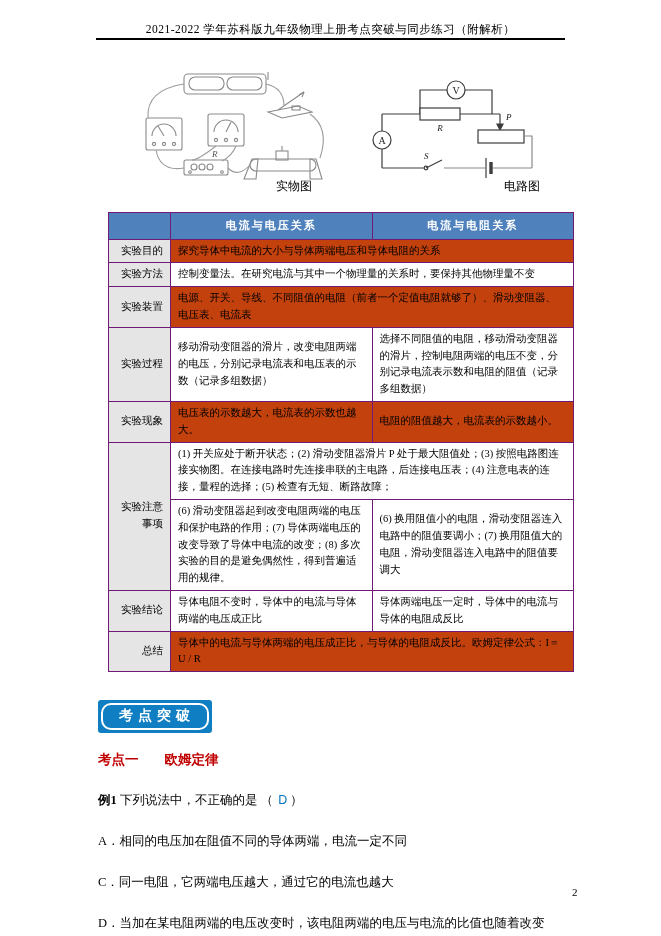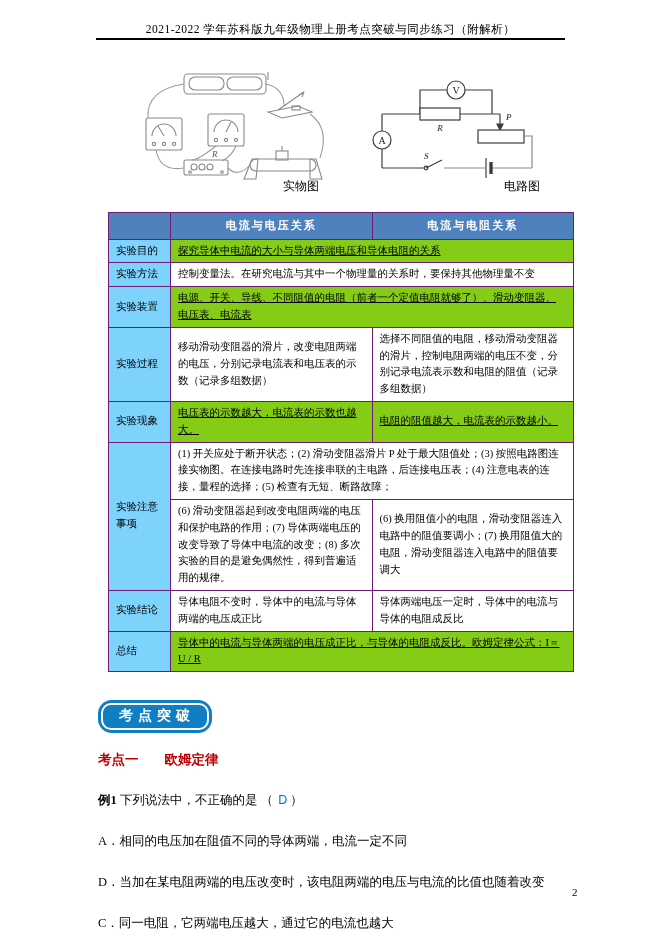--- a/index.html
+++ b/index.html
@@ -10,36 +10,36 @@
     font-family:"Liberation Serif","DejaVu Serif",serif; color:#000;
   }
   
   .doc-header { margin:22px 96px 0 96px; border-bottom:2px solid #000; padding-bottom:1px; }
   .doc-header .title { text-align:center; font-size:11.5px; letter-spacing:0.5px; }
   
   .figures { position:relative; margin:0 96px; height:158px; }
   .fig-physical { position:absolute; left:36px; top:26px; width:200px; height:125px; }
   .fig-circuit  { position:absolute; left:272px; top:32px; width:178px; height:112px; }
   .fig-caption  { position:absolute; font-size:12px; }
-  .cap-physical { left:187px; top:138px; }
+  .cap-physical { left:180px; top:138px; }
   .cap-circuit  { left:408px; top:138px; }
   svg text { font-family:"Liberation Serif","DejaVu Serif",serif; }
   
   table.exp { border-collapse:collapse; width:466px; margin:14px 0 0 108px;
               font-size:10.5px; line-height:1.6; table-layout:fixed; }
   table.exp td, table.exp th { border:1px solid #701a75; padding:3px 7px; vertical-align:middle; }
   table.exp th { background:#4f81bd; color:#fff; font-weight:bold; font-size:11px;
                  padding:4px 0; text-align:center; letter-spacing:2px;}
   col.c-label { width:62px; }
-  td.label { background:#7dd3fc; text-align:left; padding:3px 4px; }
-  tr.tint td.content { background:#84cc16;text-decoration:underline; }
+  td.label { background:#e5e5e5; text-align:right; padding:3px 4px; }
+  tr.tint td.content { background:#c2410c; }
   td.content { background:#fff; text-align:left; }
   
   .badge-wrap { margin:28px 0 0 98px; }
-  .badge { display:inline-block; background:#0f7ec2; border-radius:14px; padding:3px; }
+  .badge { display:inline-block; background:#0f7ec2; border-radius:3px; padding:3px; }
   .badge-inner { border:2px solid #ffffff; border-radius:10px; padding:2px 12px 3px 16px;
                  color:#ffffff; font-family:"Liberation Sans","DejaVu Sans",sans-serif;
                  font-weight:bold; font-size:14px; letter-spacing:5px; }
   
   .topic { margin:18px 0 0 98px; color:#c00000; font-weight:bold; font-size:13.5px;
            font-family:"Liberation Sans","DejaVu Sans",sans-serif; }
   .topic .topic-title { margin-left:26px;margin-top:12px; }
   
   .example { margin:14px 98px 0 98px; font-size:12.5px; }
   .example .line { margin-top:22px; line-height:19px; }
@@ -221,22 +221,22 @@
 
   <div class="example">
     <div class="line">
       <span class="ex-tag">例1</span>
       <span>下列说法中，不正确的是</span>
       <span class="paren">（</span>
       <span class="ans-letter">D</span>
       <span class="paren">）</span>
     </div>
     <div class="line">A．相同的电压加在阻值不同的导体两端，电流一定不同</div>
+    <div class="line">C．同一电阻，它两端电压越大，通过它的电流也越大</div>
     <div class="line">D．当加在某电阻两端的电压改变时，该电阻两端的电压与电流的比值也随着改变</div>
-    <div class="line">C．同一电阻，它两端电压越大，通过它的电流也越大</div>
     <div class="line">
       <span class="red-label">【答案】</span><span class="red">D</span>
     </div>
 
   </div>
 
   <div class="page-num">2</div>
 </div>
 
 </body></html>

